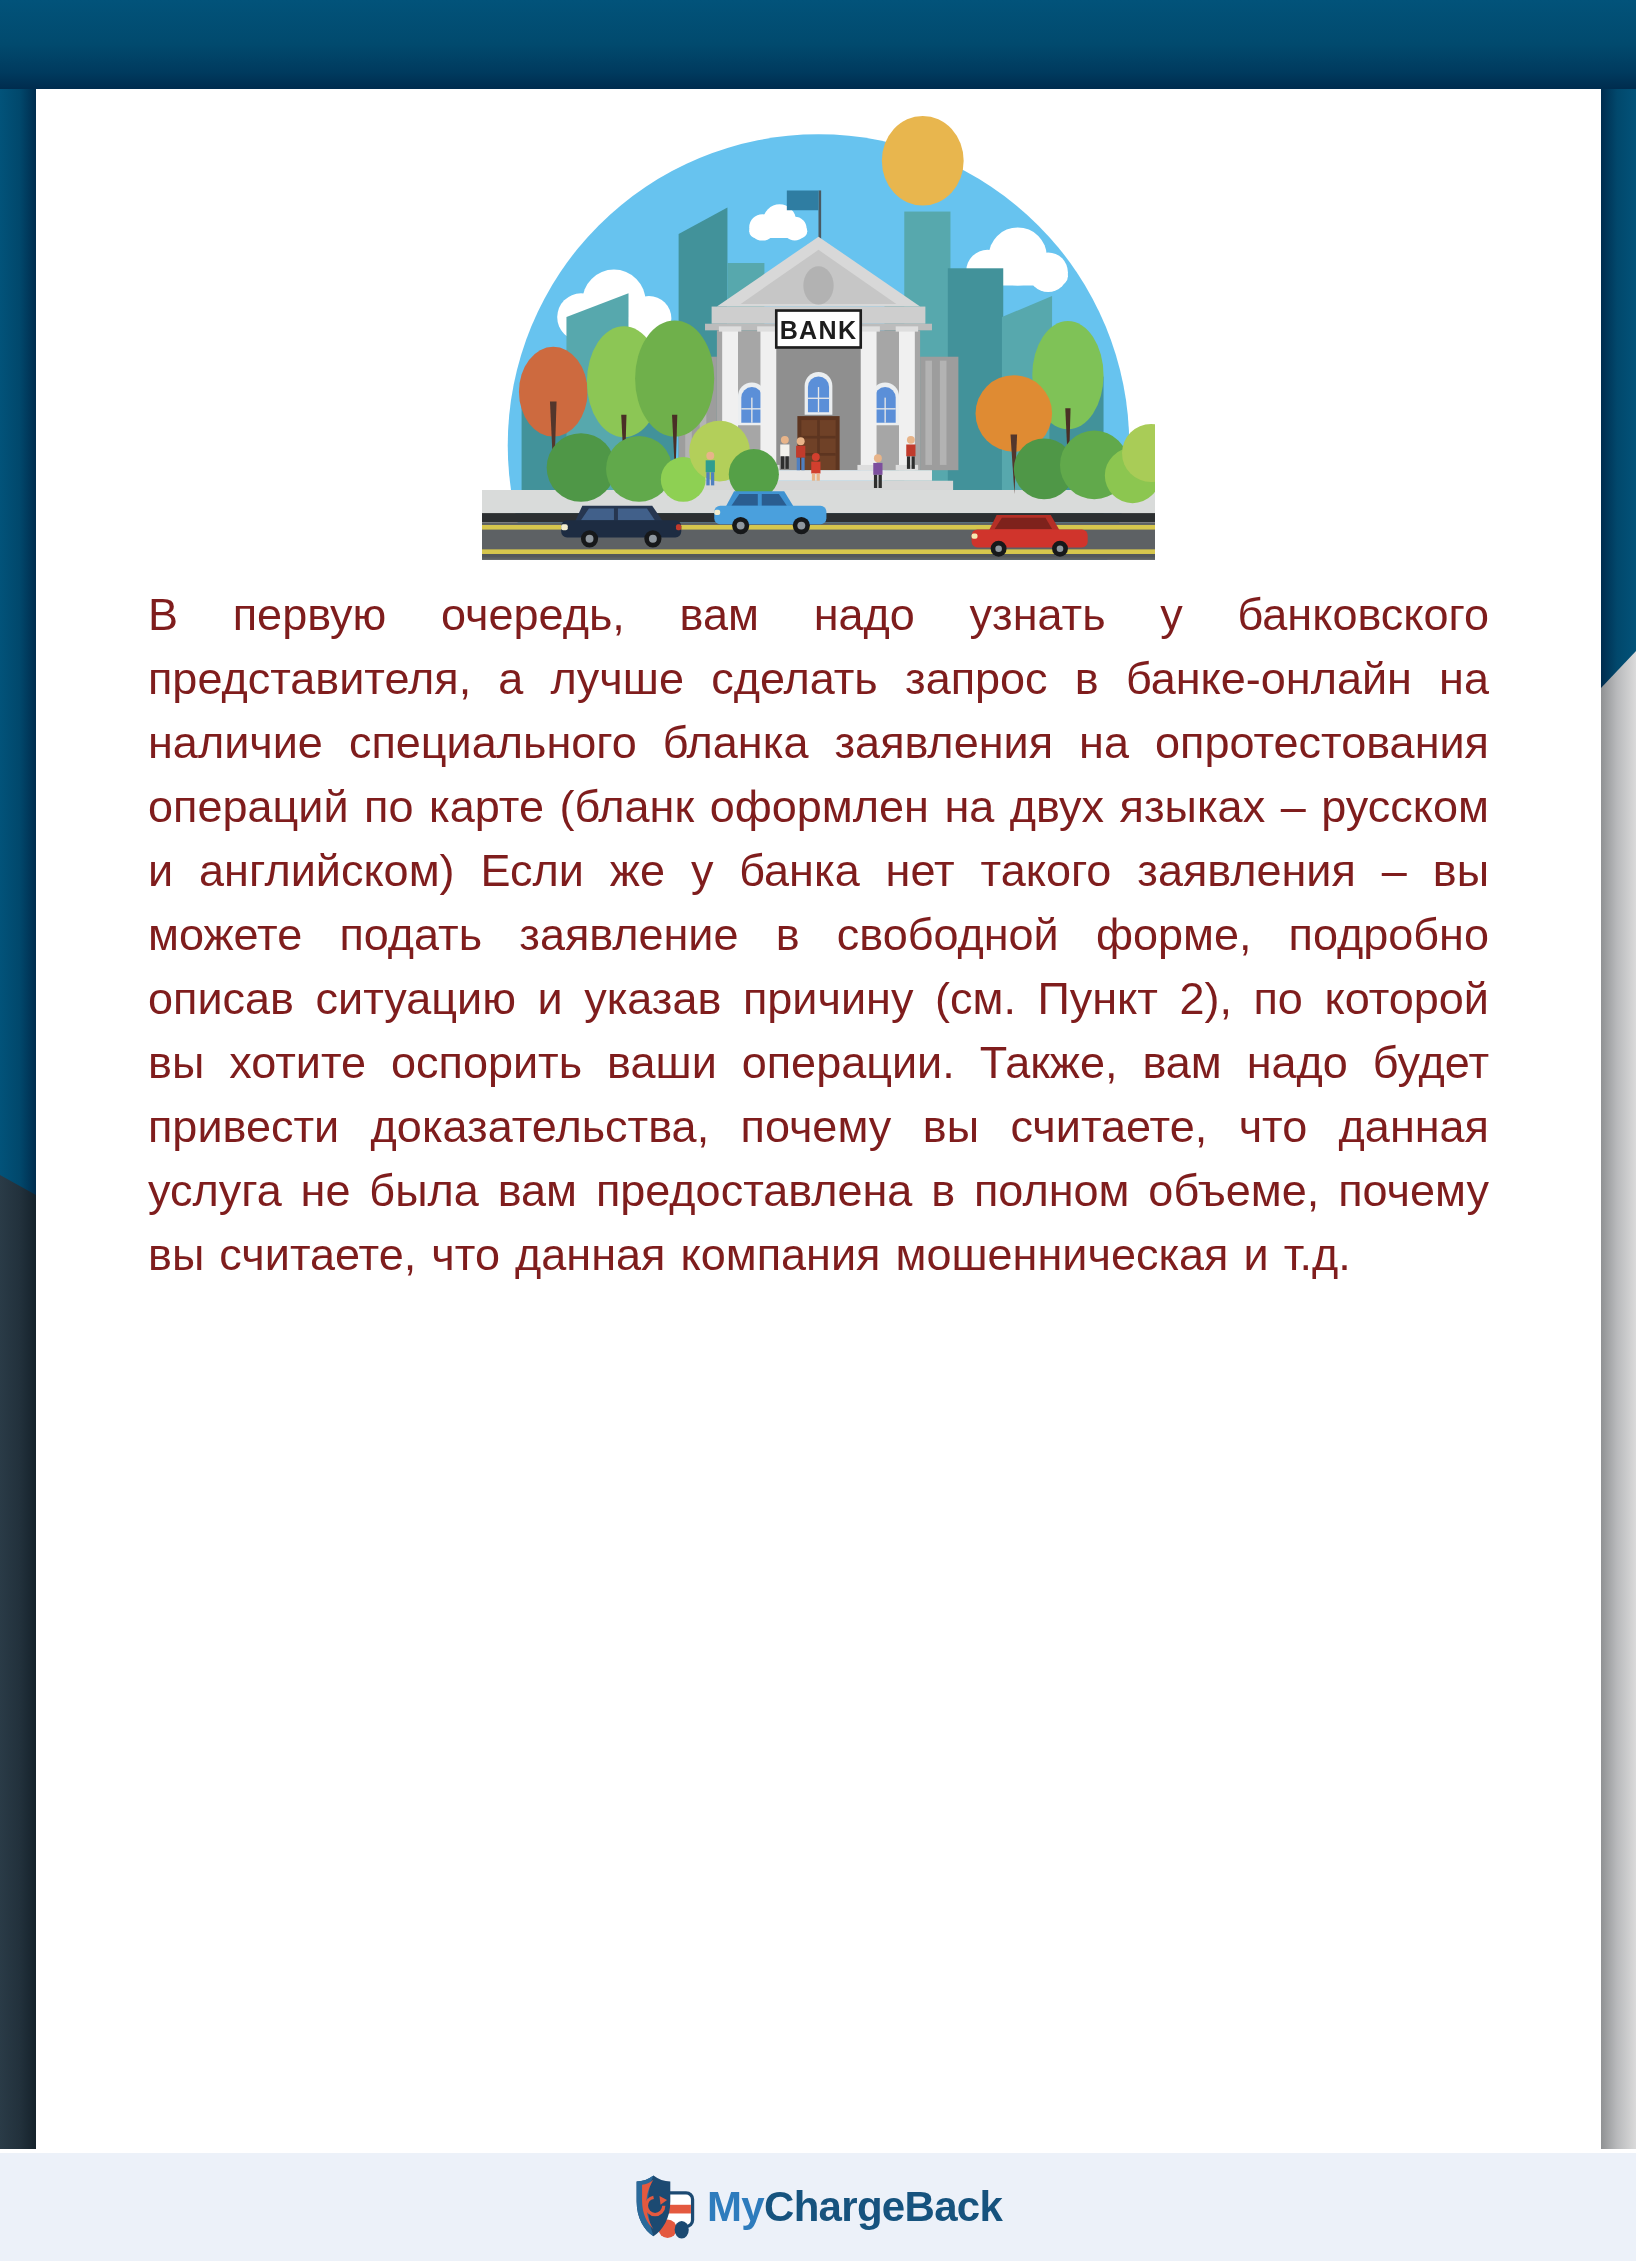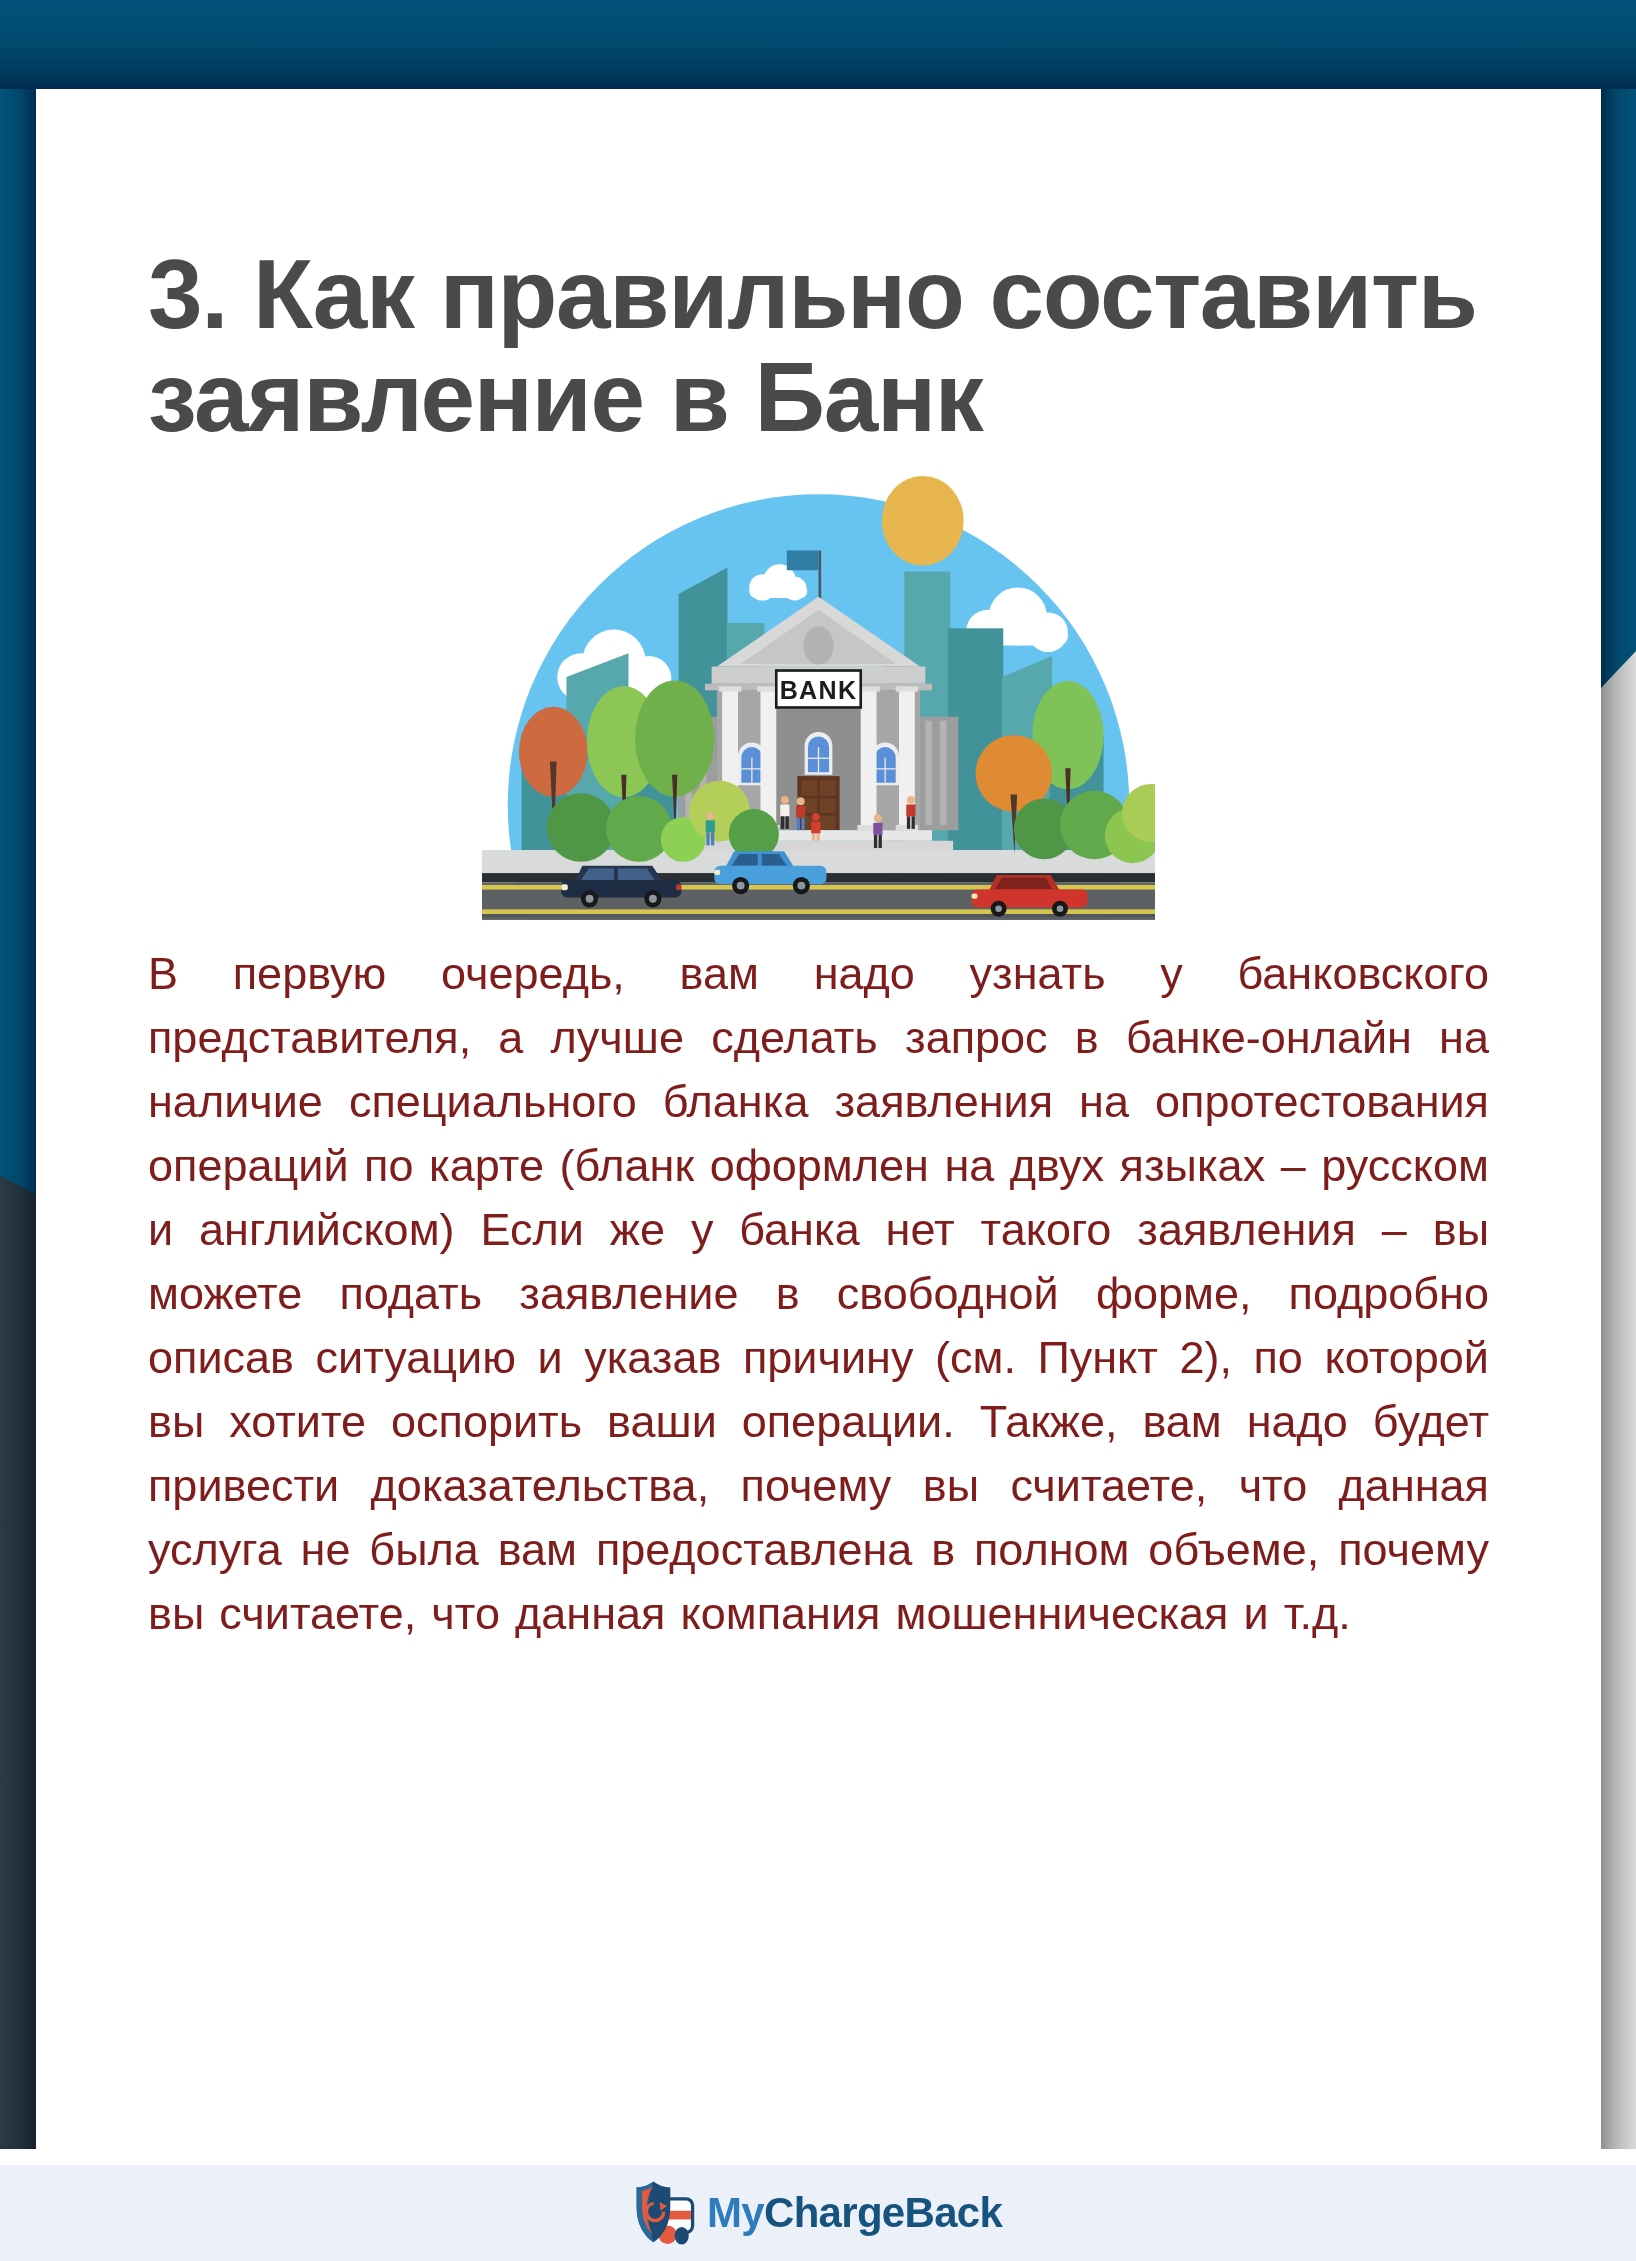--- a/index.html
+++ b/index.html
@@ -21,45 +21,41 @@
   
   .page{position:absolute;left:36px;top:89px;right:36px;bottom:112px;
     background:#ffffff;padding:0 112px;box-sizing:border-box;}
   .page h1{margin:154px 0 0 0;font-size:98px;line-height:1.05;font-weight:700;
     color:#4a4a4a;letter-spacing:-1.3px;}
   .page h1 .hline{display:block;white-space:nowrap;}
   .illustration{display:block;margin:9.2px auto 0 auto;}
   .bodytext{margin:22.4px 0 0 0;font-size:45px;line-height:64px;color:#7f1d1d;
     text-align:justify;text-align-last:left;word-spacing:2.6px;}
   
-  .footer-strip{position:absolute;left:0;right:0;bottom:0;height:96px;background:#ecf1f9;
+  .footer-strip{position:absolute;left:0;right:0;bottom:0;height:108px;background:#ecf1f9;
     display:flex;align-items:center;justify-content:center;}
   .brand{display:flex;align-items:center;gap:9.2px;}
   .wordmark{font-size:42px;font-weight:700;letter-spacing:-0.7px;line-height:1;}
   .wm-first{color:#2e7cbd;}
   .wm-rest{color:#16537e;}
   .banktext{font-family:"Liberation Sans","DejaVu Sans",sans-serif;font-weight:700;}
 </style>
 </head>
 <body>
 
 <div id="canvas">
 
   <div class="border-top"></div>
   <div class="border-left"></div>
   <div class="border-left-slate"></div>
   <div class="border-right"></div>
   <div class="border-right-gray"></div>
 
   <div class="page">
 
-    <h1>
-        <span class="hline">3. Как правильно составить</span>
-        <span class="hline">заявление в Банк</span>
-      </h1>
 
     <svg class="illustration" width="673" height="462" viewBox="0 0 1020 700">
 
       <circle cx="510" cy="526" r="471" fill="#67c3ef"></circle>
 
       <ellipse cx="668" cy="95" rx="62" ry="68" fill="#e8b64e"></ellipse>
 
       <g fill="#ffffff">
         <circle cx="150" cy="332" r="36"></circle>
           <circle cx="200" cy="308" r="48"></circle>

